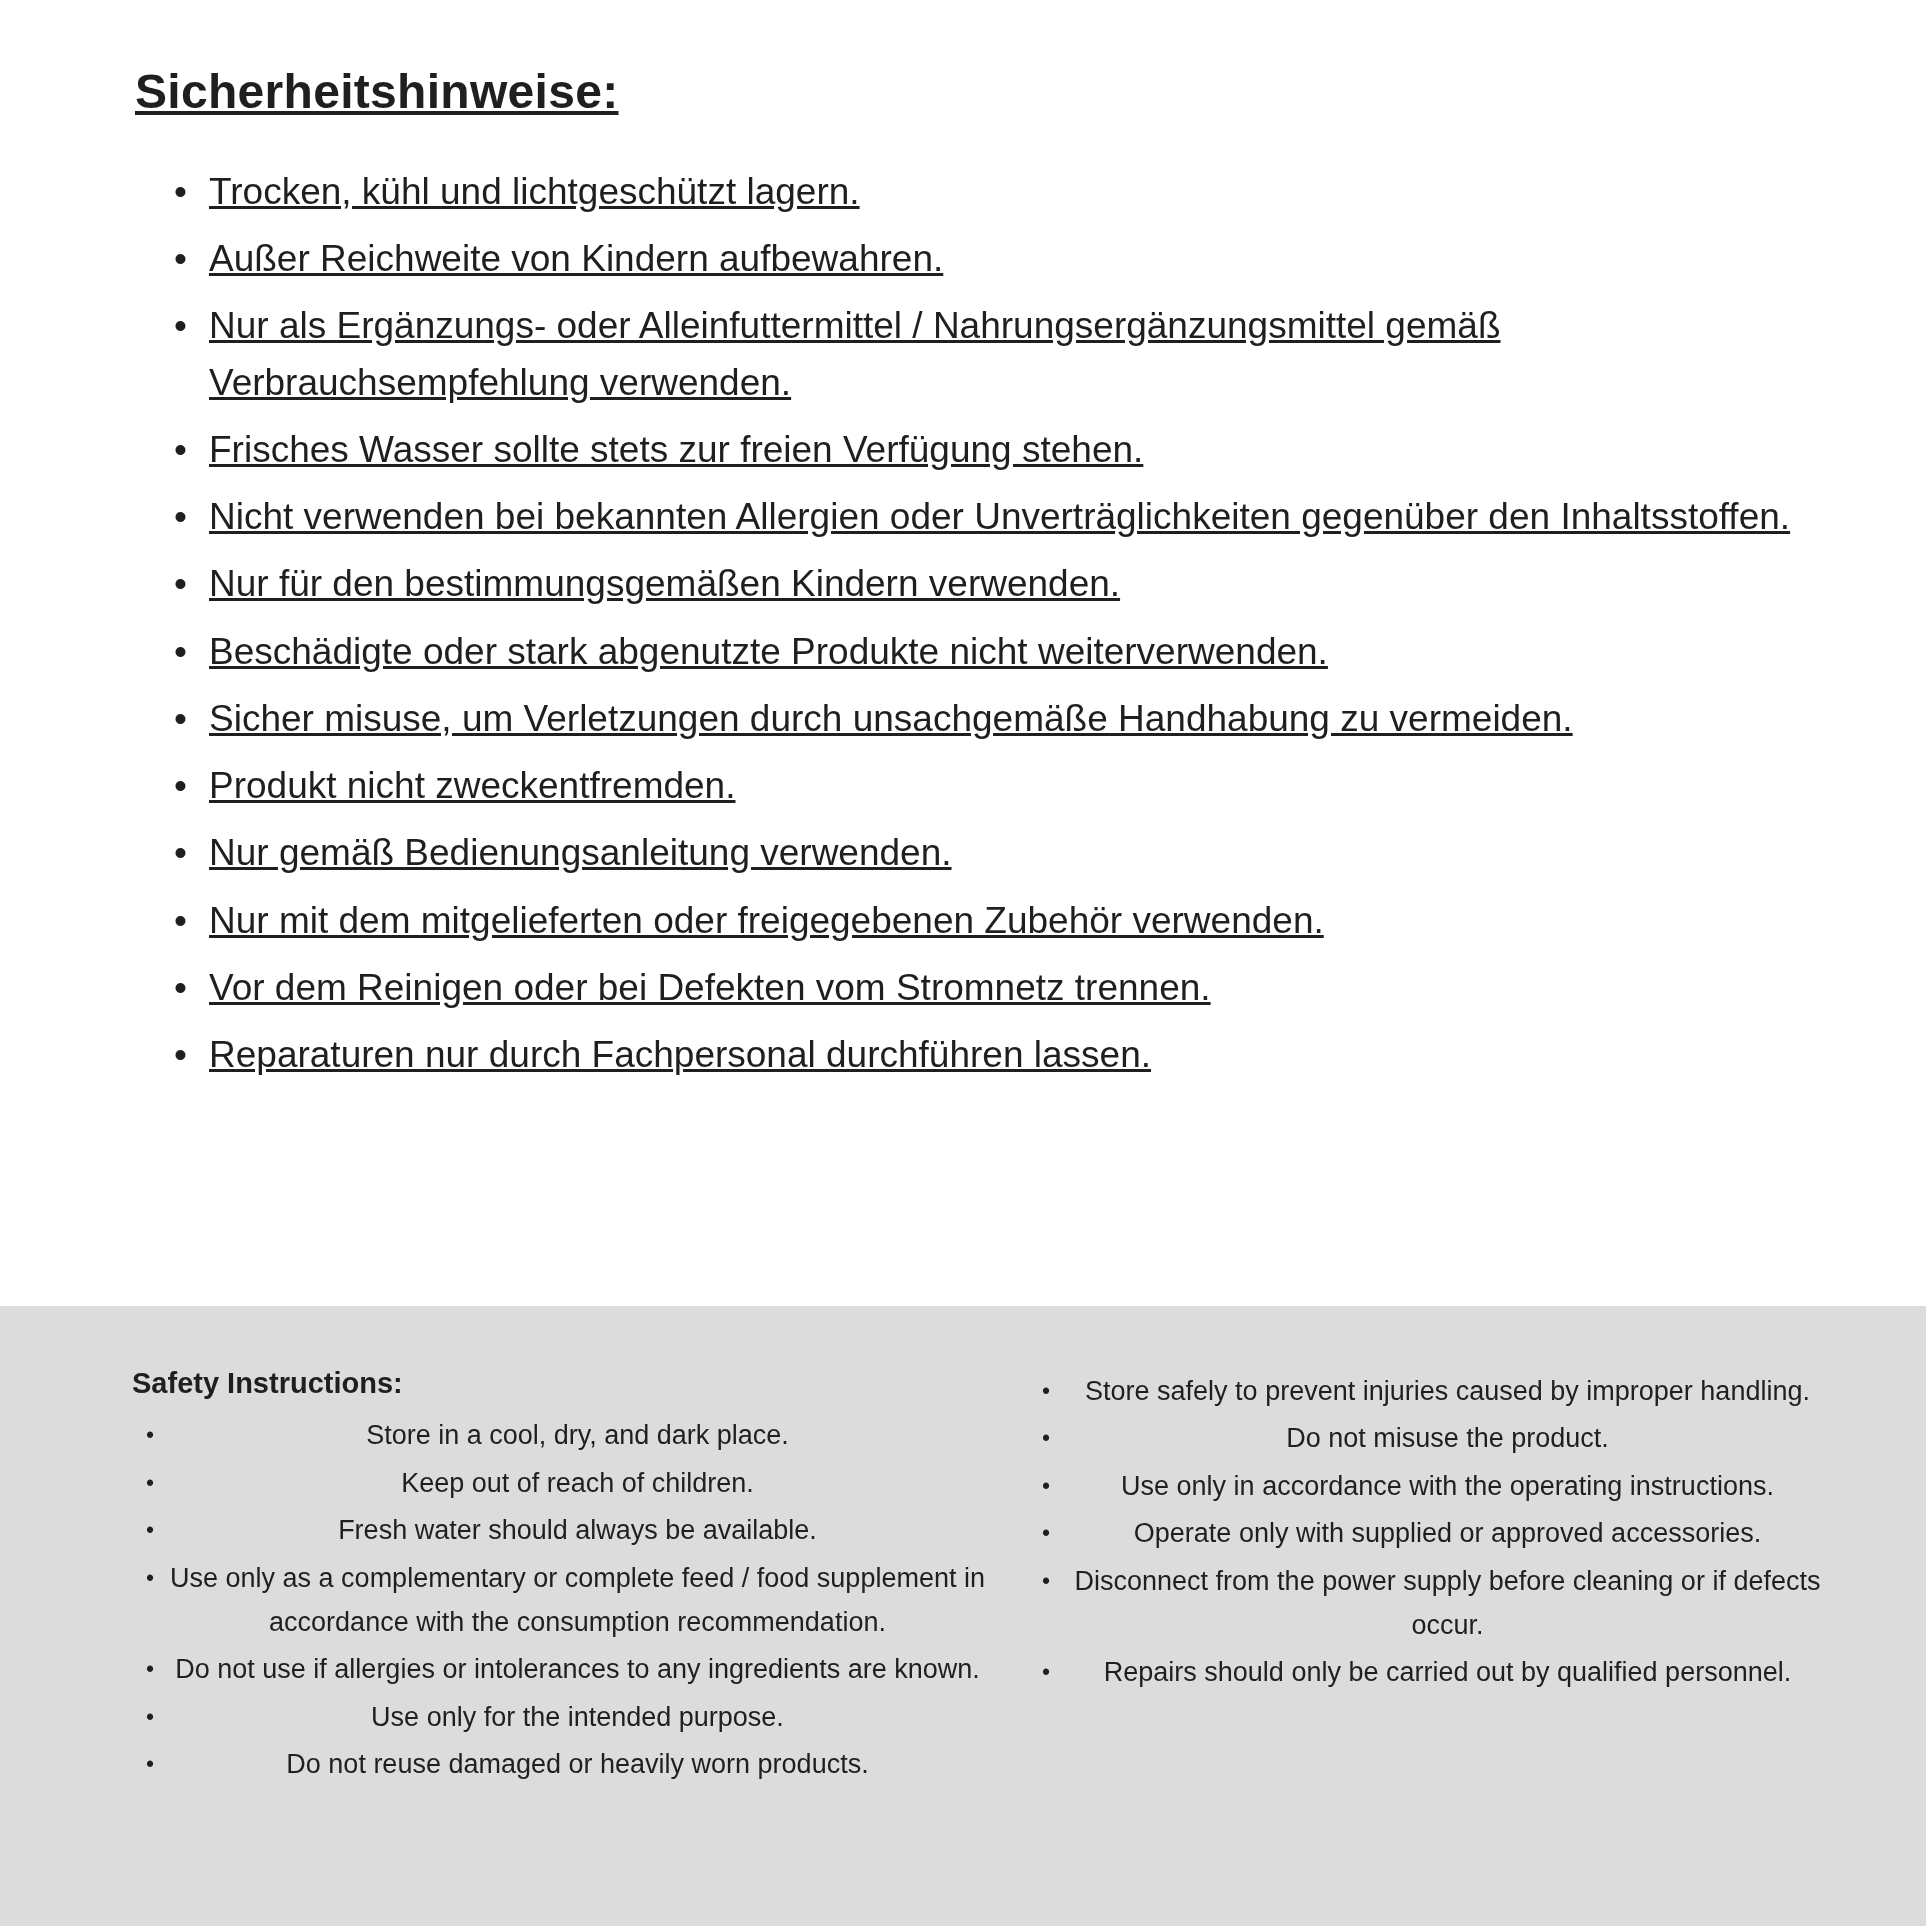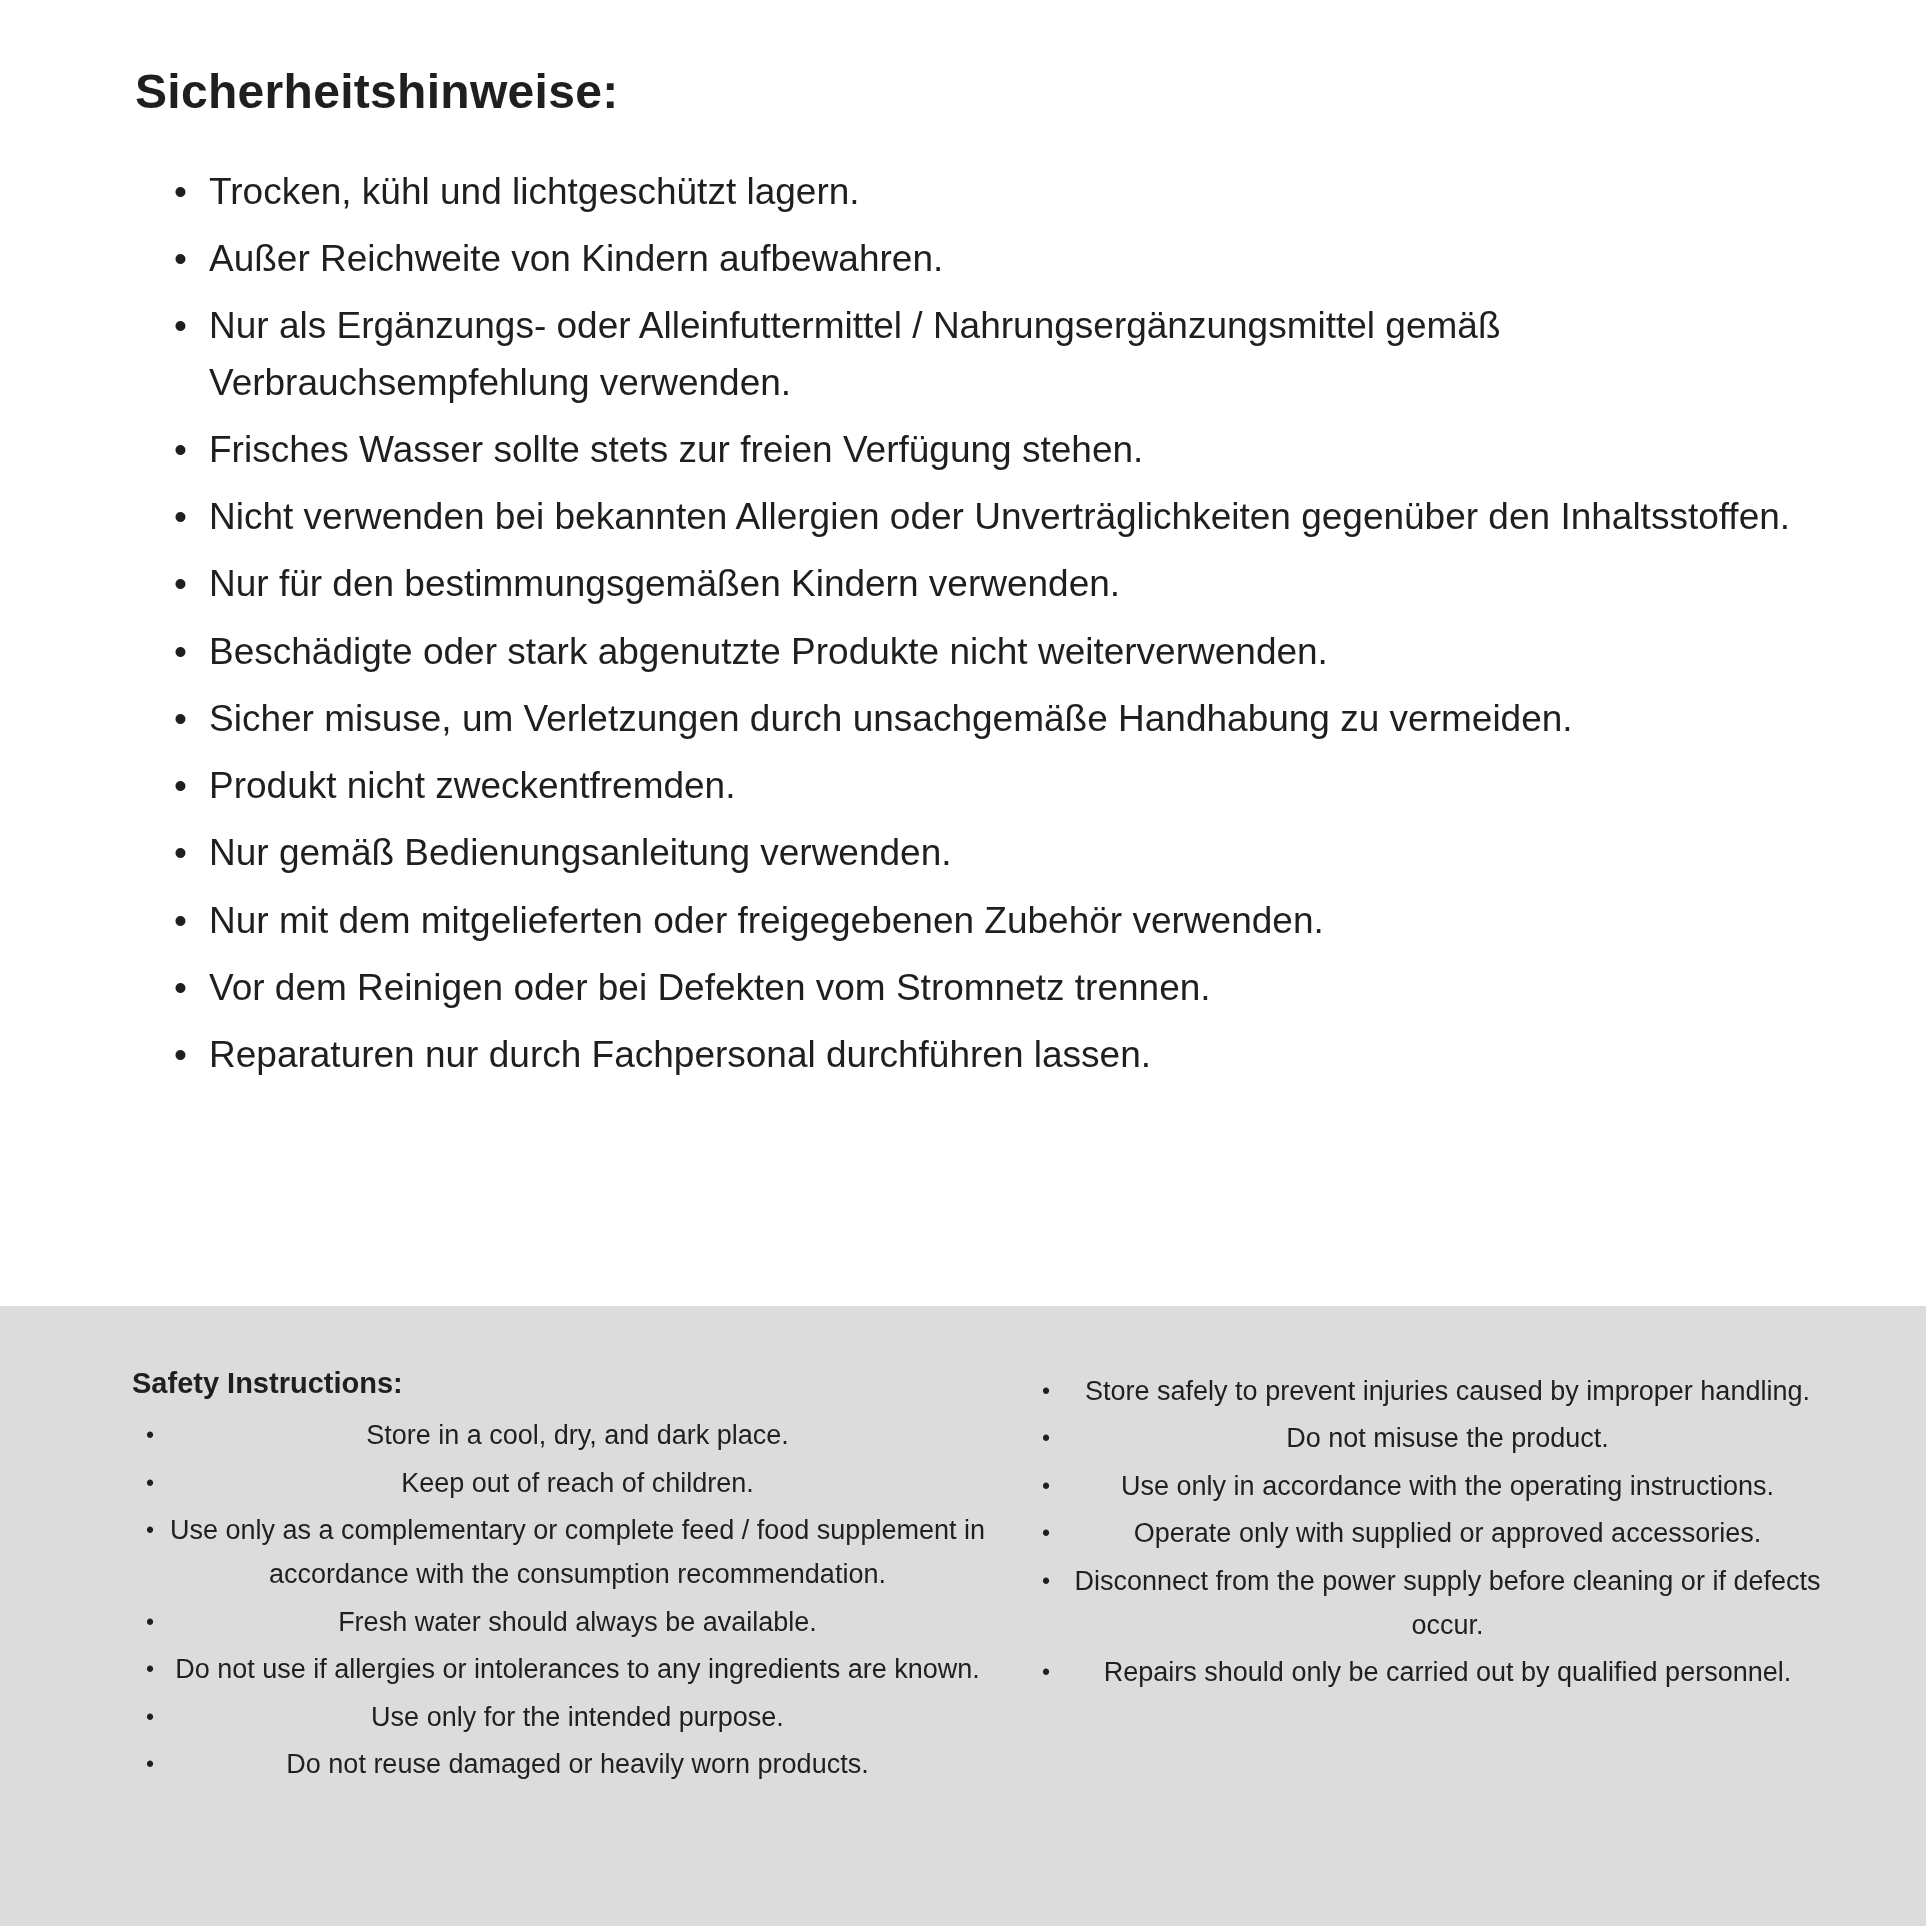--- a/index.html
+++ b/index.html
@@ -21,20 +21,21 @@
     background: var(--page-bg, #ffffff);
     color: var(--text-color, #1f1f1f);
     overflow: hidden;
   }
 
   
   .german-section {
     flex: 1 1 auto;
     padding: 64px 68px 0 135px;
     box-sizing: border-box;
+    text-decoration: underline;
   }
   .german-title {
     font-size: 48px;
     font-weight: 700;
     margin: 0 0 45px 0;
     letter-spacing: 0.3px;
   }
   ul.de-list {
     list-style: none;
     margin: 4px;
@@ -127,22 +128,22 @@
         <li>Reparaturen nur durch Fachpersonal durchführen lassen.</li>
       </ul>
   </section>
 
   <section class="english-section">
     <div class="en-col left">
       <h2 class="english-title">Safety Instructions:</h2>
       <ul class="en-list">
           <li>Store in a cool, dry, and dark place.</li>
           <li>Keep out of reach of children.</li>
+          <li>Fresh water should always be available.</li>
           <li>Use only as a complementary or complete feed / food supplement in accordance with the consumption recommendation.</li>
-          <li>Fresh water should always be available.</li>
           <li>Do not use if allergies or intolerances to any ingredients are known.</li>
           <li>Use only for the intended purpose.</li>
           <li>Do not reuse damaged or heavily worn products.</li>
         </ul>
     </div>
     <div class="en-col right">
       <ul class="en-list">
           <li>Store safely to prevent injuries caused by improper handling.</li>
           <li>Do not misuse the product.</li>
           <li>Use only in accordance with the operating instructions.</li>

